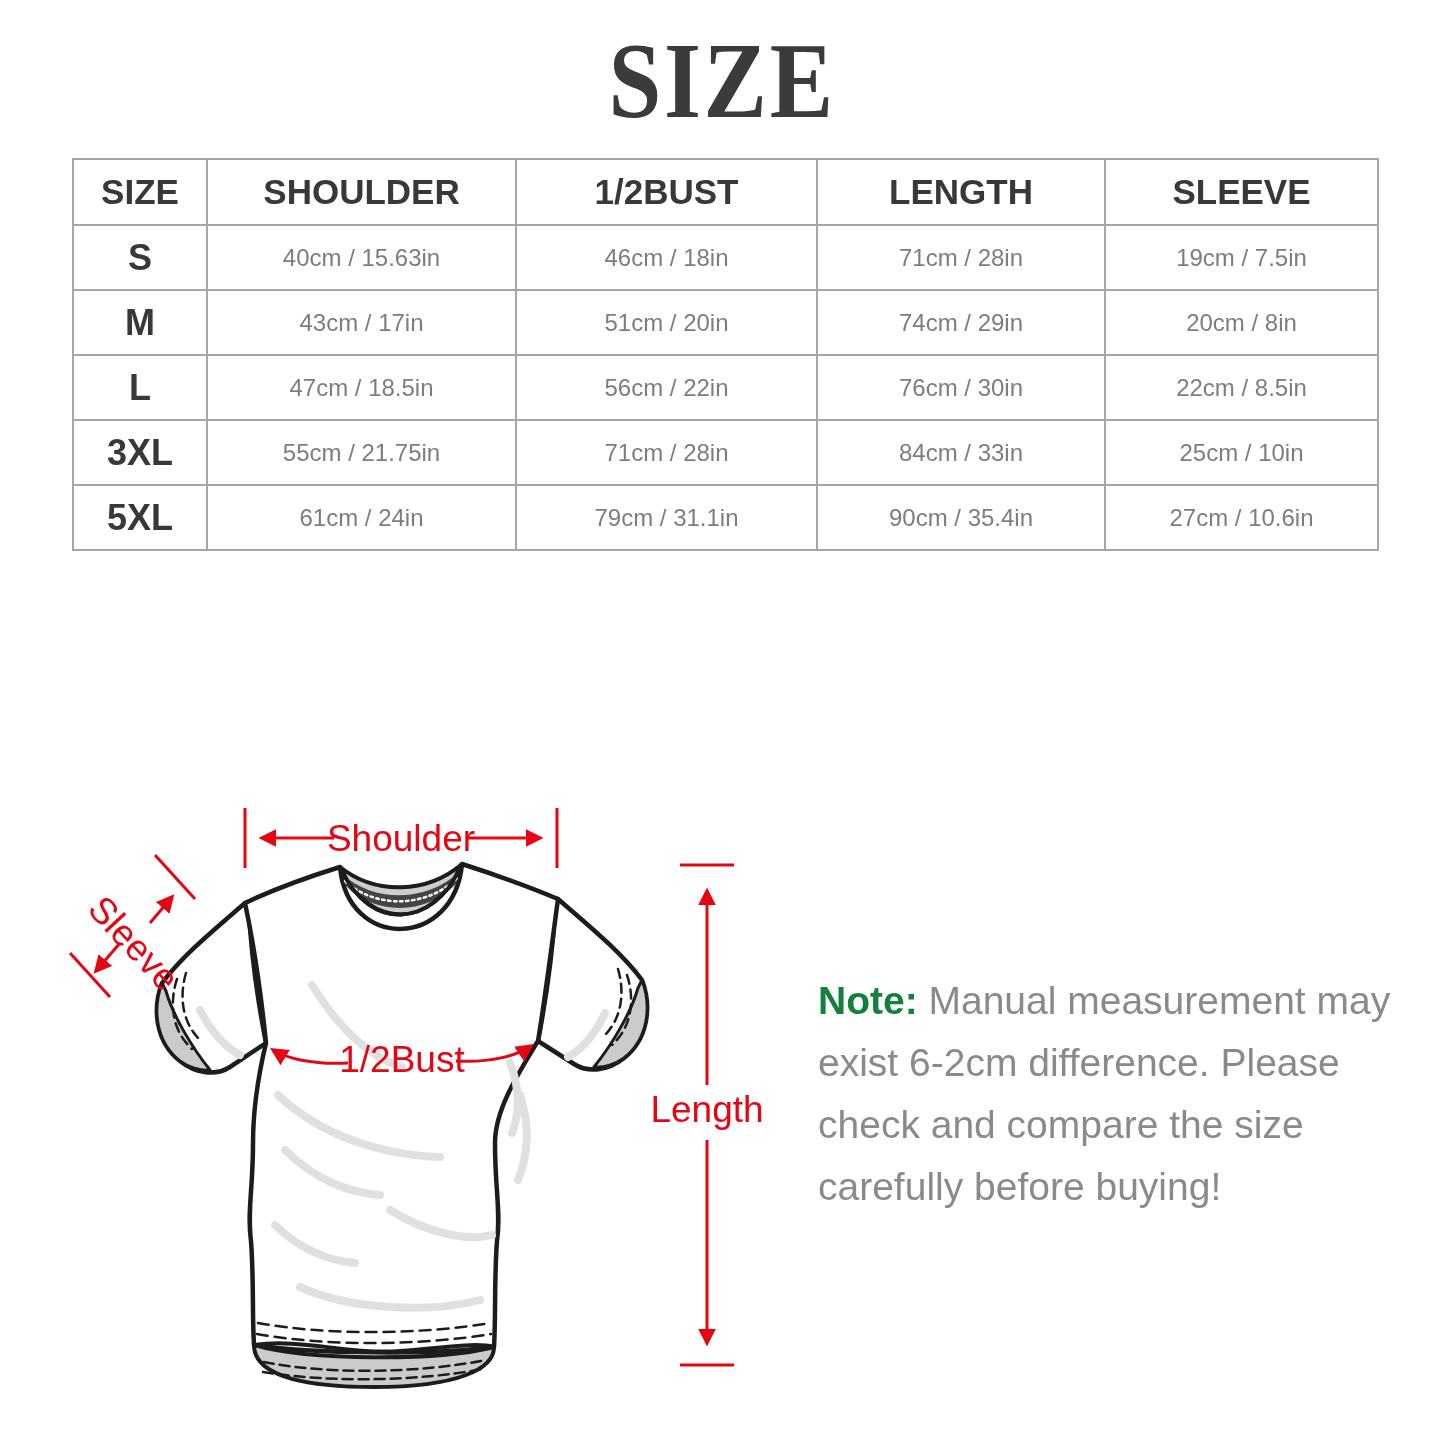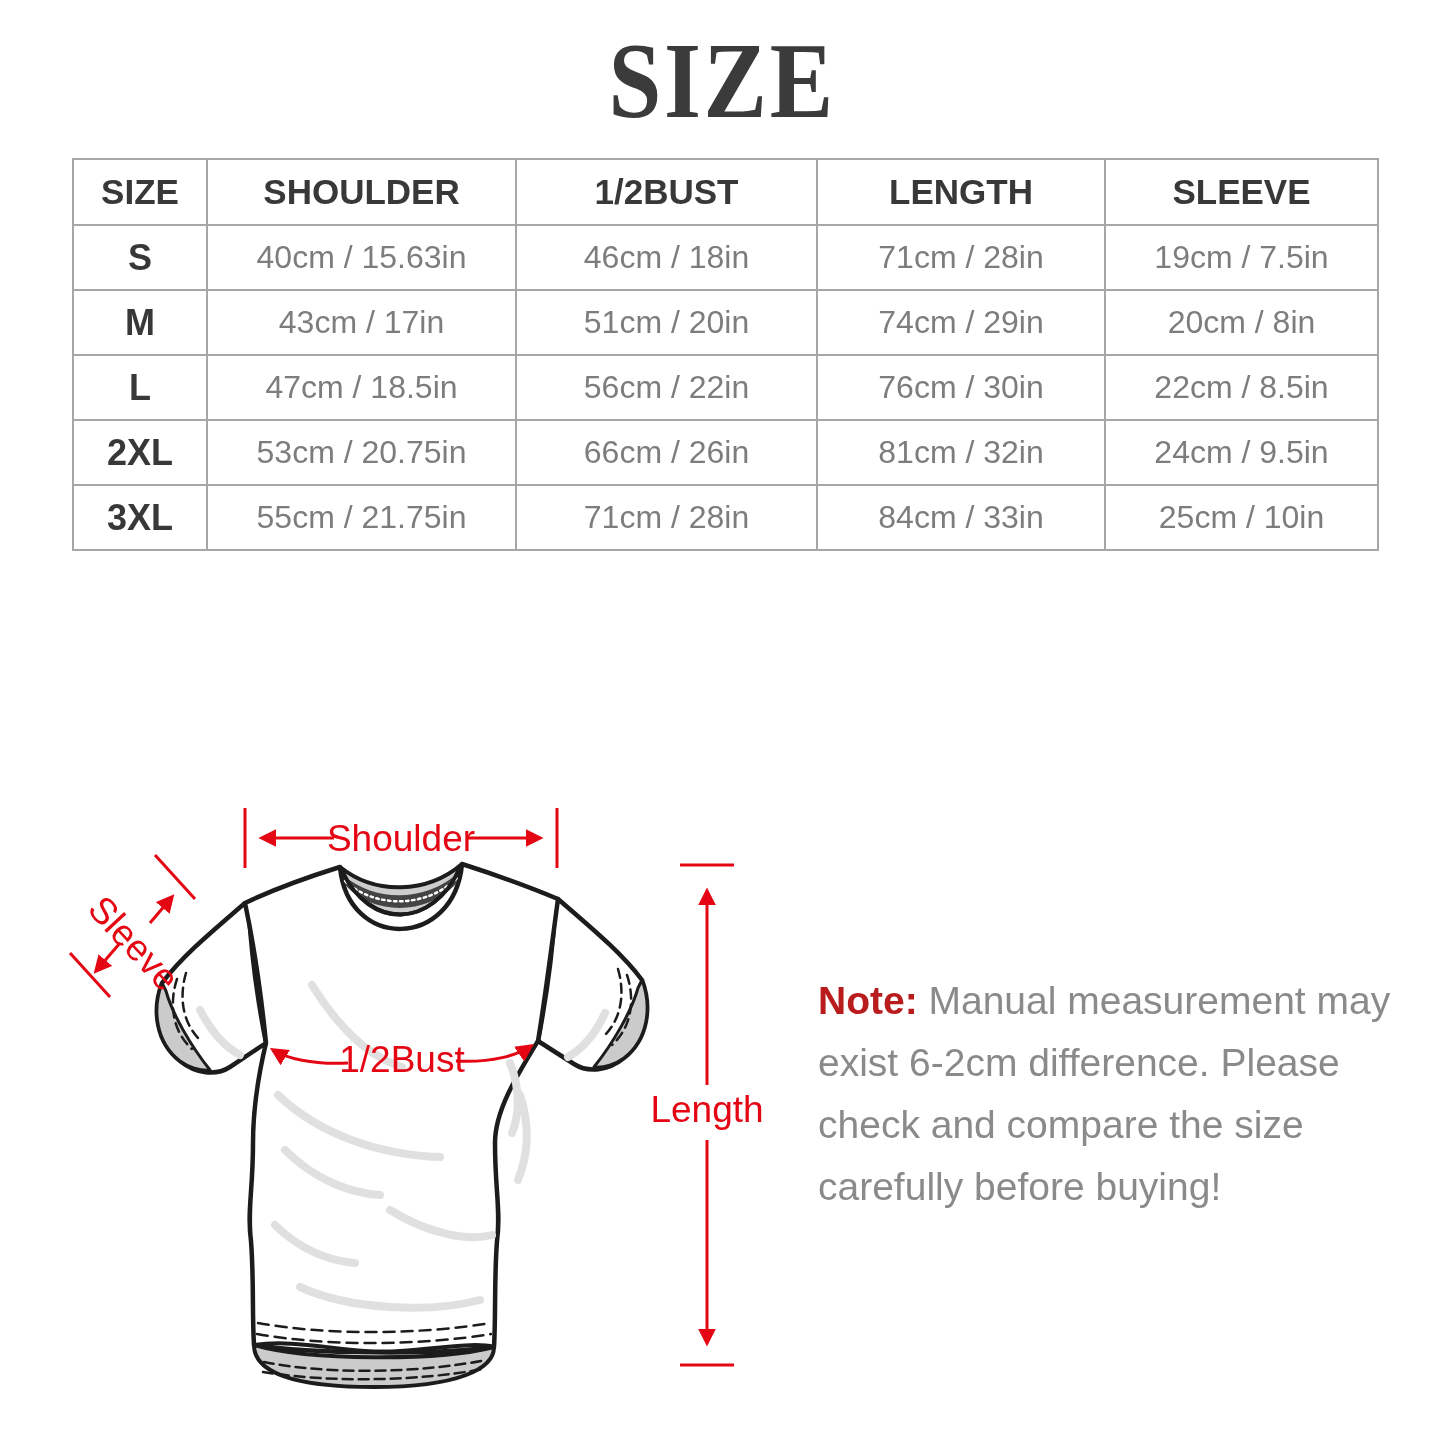--- a/index.html
+++ b/index.html
@@ -15,30 +15,30 @@
   .page-title span{display:inline-block;transform:scaleX(.88);}
   table.size-table{
     position:absolute;left:72px;top:158px;width:1305px;
     border-collapse:collapse;table-layout:fixed;
   }
   .size-table th,.size-table td{
     border:2px solid #a6a6a6;text-align:center;vertical-align:middle;
     padding:0;overflow:hidden;white-space:nowrap;
   }
   .size-table thead th{height:64px;font-size:35px;font-weight:bold;color:#383838;}
-  .size-table tbody td{height:63px;font-size:32px;color:#7d7d7d;}
+  .size-table tbody td{height:63px;font-size:24px;color:#7d7d7d;}
   .size-table tbody td.size-col{font-size:36px;font-weight:bold;color:#383838;}
   .col-size{width:134px;} .col-shoulder{width:309px;} .col-bust{width:301px;}
   .col-length{width:288px;} .col-sleeve{width:273px;}
   .diagram-svg{position:absolute;left:50px;top:795px;}
   .note-block{
     position:absolute;left:818px;top:970px;width:592px;
     font-size:39px;line-height:62px;color:#8a8a8a;
   }
-  .note-block .note-head{font-weight:bold;color:#b91c1c;text-align:center;}
+  .note-block .note-head{font-weight:bold;color:#15803d;text-align:center;}
   .red-label{font-size:37px;fill:#e40613;font-family:"Liberation Sans",sans-serif;}
 </style>
 </head>
 <body>
 
 <div class="page-title"><span>SIZE</span></div>
 
 <table class="size-table">
   <colgroup>
     <col class="col-size">
@@ -72,32 +72,32 @@
       <td>20cm / 8in</td>
     </tr>
     <tr>
       <td class="size-col">L</td>
       <td>47cm / 18.5in</td>
       <td>56cm / 22in</td>
       <td>76cm / 30in</td>
       <td>22cm / 8.5in</td>
     </tr>
     <tr>
-      <td class="size-col">2XL</td>
-      <td>53cm / 20.75in</td>
-      <td>66cm / 26in</td>
-      <td>81cm / 32in</td>
-      <td>24cm / 9.5in</td>
-    </tr>
-    <tr>
       <td class="size-col">3XL</td>
       <td>55cm / 21.75in</td>
       <td>71cm / 28in</td>
       <td>84cm / 33in</td>
       <td>25cm / 10in</td>
+    </tr>
+    <tr>
+      <td class="size-col">5XL</td>
+      <td>61cm / 24in</td>
+      <td>79cm / 31.1in</td>
+      <td>90cm / 35.4in</td>
+      <td>27cm / 10.6in</td>
     </tr>
   </tbody>
 </table>
 
 <svg class="diagram-svg" width="720" height="650" viewBox="0 0 720 650">
   <defs>
     <marker id="arr" viewBox="0 0 10 10" refX="8" refY="5" markerWidth="6" markerHeight="6" orient="auto">
       <path d="M0,0 L10,5 L0,10 Z" fill="#e40613"></path>
     </marker>
   </defs>

